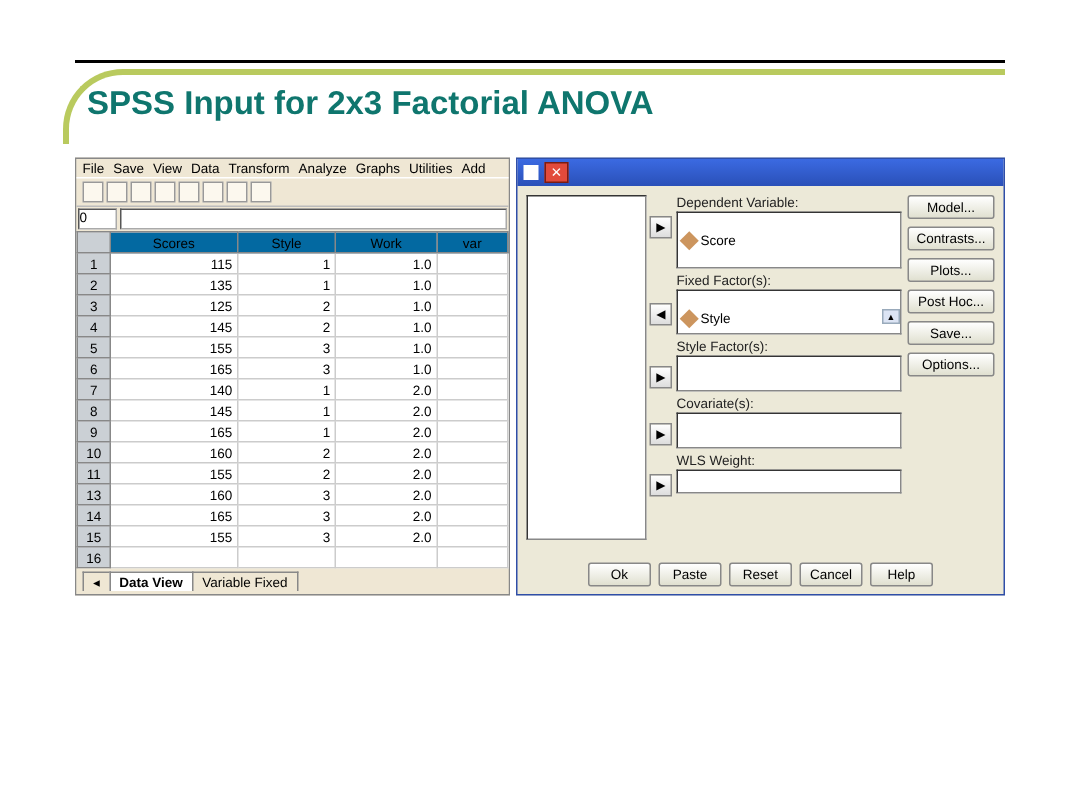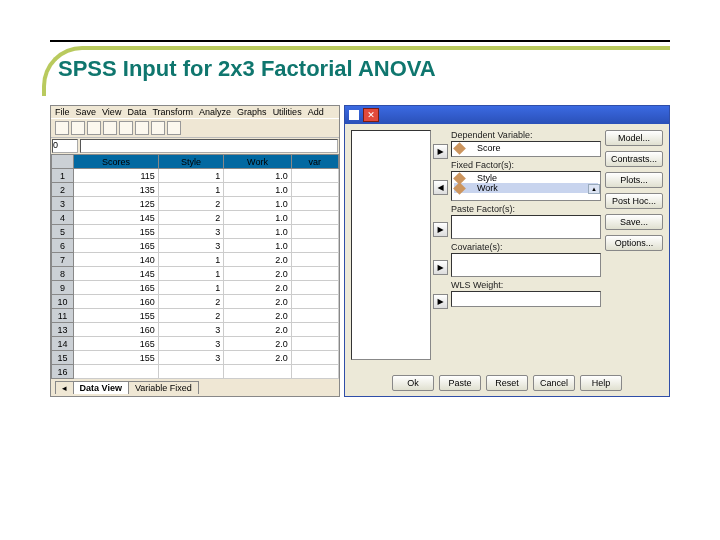--- a/index.html
+++ b/index.html
@@ -36,21 +36,21 @@
   .closebtn { width: 16px; height: 14px; background: #e24a3b; color: #fff; display: flex; align-items: center; justify-content: center; font-size: 9px; border: 1px solid #7a1c12; }
   .dlg-body { display: flex; padding: 6px; gap: 4px; flex: 1; }
   .left-list { width: 80px; height: 230px; background: #fff; border: 1px inset #888; }
   .center-col { flex: 1; display: flex; flex-direction: column; gap: 3px; }
   .field-block { position: relative; }
   .field-label { font-size: 9px; color: #222; margin-bottom: 1px; margin-left: 16px; }
   .field-box { background: #fff; border: 1px inset #888; min-height: 16px; margin-left: 16px; padding: 1px 2px; font-size: 9px; }
   .field-box.tall { height: 30px; overflow: hidden; }
   .field-box.tall2 { height: 24px; }
   .arrow-btn { position: absolute; left: -2px; top: 14px; width: 15px; height: 15px; background: linear-gradient(#fff,#ddd); border: 1px solid #888; display: flex; align-items: center; justify-content: center; font-size: 8px; }
-  .item-row { display: flex; align-items: center; gap: 13px; padding: 0 1px; }
+  .item-row { display: flex; align-items: center; gap: 3px; padding: 12px 1px; }
   .item-row.sel { background: #c8d4ee; }
   .pencil { width: 9px; height: 9px; background: #cc955e; transform: rotate(-45deg); }
   .scrollup, .scrolldn { width: 12px; height: 10px; background: #dce4f4; border: 1px solid #9ab; position: absolute; right: 0; font-size: 7px; text-align: center; }
   .scrollup { top: 12px; }
   .right-btns { width: 58px; display: flex; flex-direction: column; gap: 5px; }
   .winbtn { background: linear-gradient(#fff,#e0e0d0); border: 1px solid #888; border-radius: 2px; padding: 2px 3px; font-size: 9px; text-align: center; cursor: default; }
   .bottom-btns { display: flex; justify-content: center; gap: 5px; padding: 5px; align-items: flex-end; }
   .bottom-btns .winbtn { width: 42px; }
 </style>
 </head>
@@ -245,21 +245,21 @@
               <div class="item-row sel">
                   <div class="pencil"></div>
                   <span>Work</span>
                 </div>
               <div class="scrollup">▴</div>
 
             </div>
           </div>
           <div class="field-block">
             <div class="arrow-btn" style="top:18px">▶</div>
-            <div class="field-label">Paste Factor(s):</div>
+            <div class="field-label">Style Factor(s):</div>
             <div class="field-box tall2"></div>
           </div>
           <div class="field-block">
             <div class="arrow-btn" style="top:18px">▶</div>
             <div class="field-label">Covariate(s):</div>
             <div class="field-box tall2"></div>
           </div>
           <div class="field-block">
             <div class="arrow-btn">▶</div>
             <div class="field-label">WLS Weight:</div>

